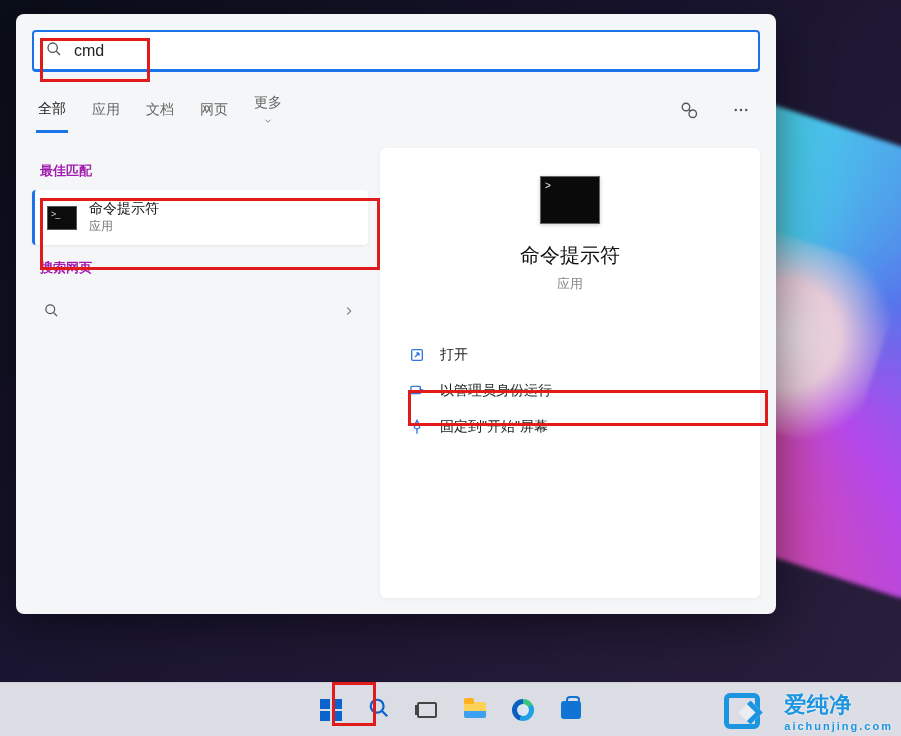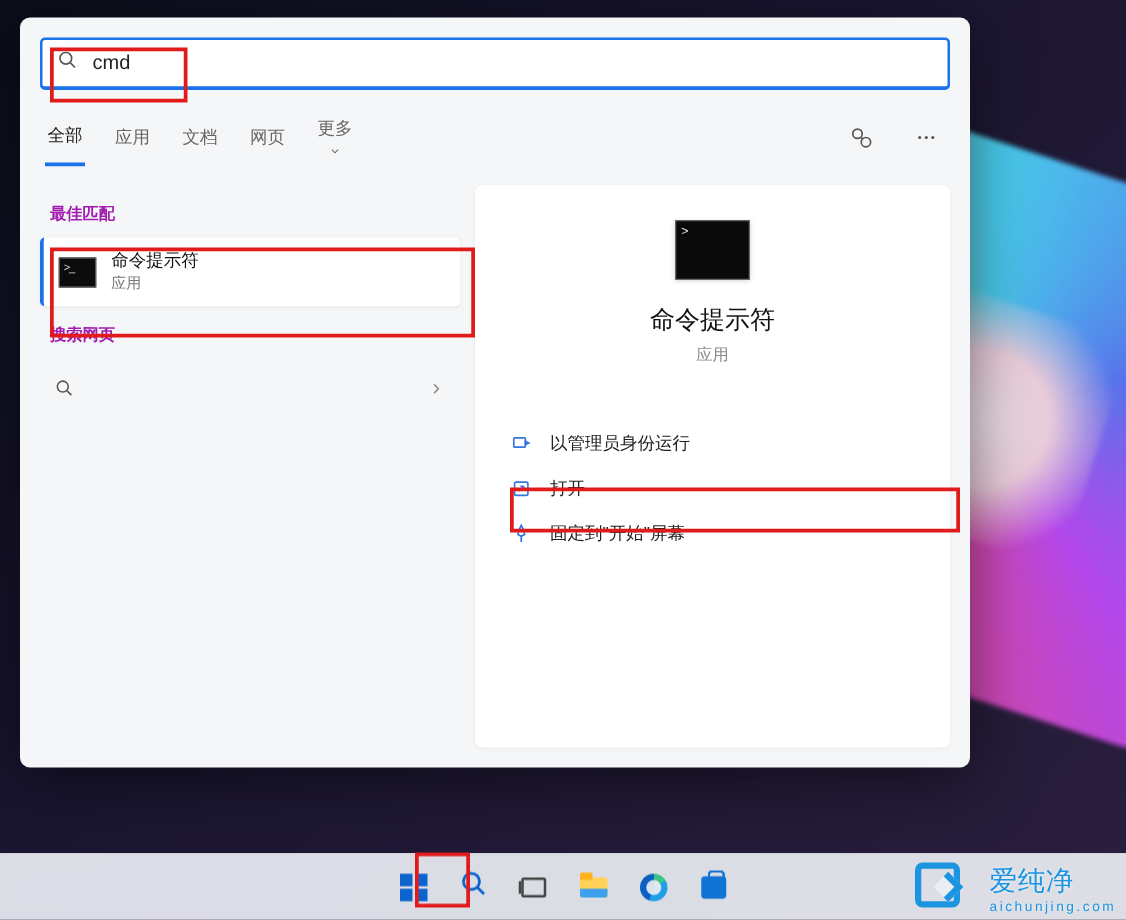--- a/index.html
+++ b/index.html
@@ -111,22 +111,22 @@
   .explorer { width:22px; height:16px; background:#ffd257; border-radius:2px 2px 0 0; position:relative;}
   .explorer::before{content:"";position:absolute;left:0;top:-4px;width:10px;height:6px;background:#ffb120;border-radius:2px 2px 0 0;}
   .explorer::after{content:"";position:absolute;inset:auto 0 0 0;height:7px;background:#3aa0ef;border-radius:0 0 2px 2px;}
   .edge { width:22px;height:22px;border-radius:50%;background:conic-gradient(#39c481 0 60deg,#1f9fe8 60deg 200deg,#0b5fc0 200deg 360deg); position:relative;}
   .edge::after{content:"";position:absolute;inset:5px;border-radius:50%;background:rgba(235,238,244,0.92);}
   .store { width:20px;height:18px;background:#1173d4;border-radius:3px;position:relative;}
   .store::before{content:"";position:absolute;left:5px;top:-5px;width:10px;height:6px;border:2px solid #1173d4;border-bottom:none;border-radius:4px 4px 0 0;}
   .store::after{content:"";position:absolute;inset:4px;display:grid;grid-template:1fr 1fr/1fr 1fr;gap:1px;}
 
   .watermark {
-    position:absolute; right:8px; bottom:4px; display:flex; gap:24px;
-    font-size:22px; color:#1b95e0; font-weight:400; letter-spacing:0.5px;
+    position:absolute; right:8px; bottom:4px; display:flex; align-items:center; gap:24px;
+    font-size:22px; color:#1b95e0; font-weight:700; letter-spacing:0.5px;
     text-shadow:0 0 3px rgba(255,255,255,0.8);
   }
   .watermark .sq { width:36px;height:36px;border:5px solid #1b95e0;border-radius:6px;position:relative;}
   .watermark .sq::after{content:"";position:absolute;right:-4px;top:6px;width:12px;height:12px;border-top:5px solid #1b95e0;border-right:5px solid #1b95e0;transform:rotate(45deg);background:rgba(235,238,244,0.92);}
   .watermark small { display:block; font-size:11px; color:#1b95e0; letter-spacing:2px; }
 </style>
 </head>
 <body>
 
 <div class="desktop">
@@ -204,34 +204,34 @@
 
     <div class="right-col">
       <div class="cmd-thumb-lg"></div>
       <div class="app-title">命令提示符</div>
       <div class="app-sub">应用</div>
 
       <div class="actions">
         <div class="action">
           <span class="ic">
               <svg viewBox="0 0 24 24" fill="none" stroke="currentColor" stroke-width="2">
+                <rect x="4" y="4" width="16" height="16" rx="2"></rect>
+                <path d="M9 15l6-6M15 9h-4M15 9v4"></path>
+              </svg>
+            </span>
+          <span>打开</span>
+        </div>
+        <div class="action">
+          <span class="ic">
+              <svg viewBox="0 0 24 24" fill="none" stroke="currentColor" stroke-width="2">
                 <rect x="3" y="5" width="14" height="11" rx="1"></rect>
                 <path d="M17 9l4 2-4 2z" fill="currentColor"></path>
               </svg>
             </span>
           <span>以管理员身份运行</span>
-        </div>
-        <div class="action">
-          <span class="ic">
-              <svg viewBox="0 0 24 24" fill="none" stroke="currentColor" stroke-width="2">
-                <rect x="4" y="4" width="16" height="16" rx="2"></rect>
-                <path d="M9 15l6-6M15 9h-4M15 9v4"></path>
-              </svg>
-            </span>
-          <span>打开</span>
         </div>
         <div class="action">
           <span class="ic">
               <svg viewBox="0 0 24 24" fill="none" stroke="currentColor" stroke-width="2">
                 <path d="M12 2l3 6 1 5-4 2-4-2 1-5z"></path>
                 <line x1="12" y1="15" x2="12" y2="22"></line>
               </svg>
             </span>
           <span>固定到"开始"屏幕</span>
         </div>

